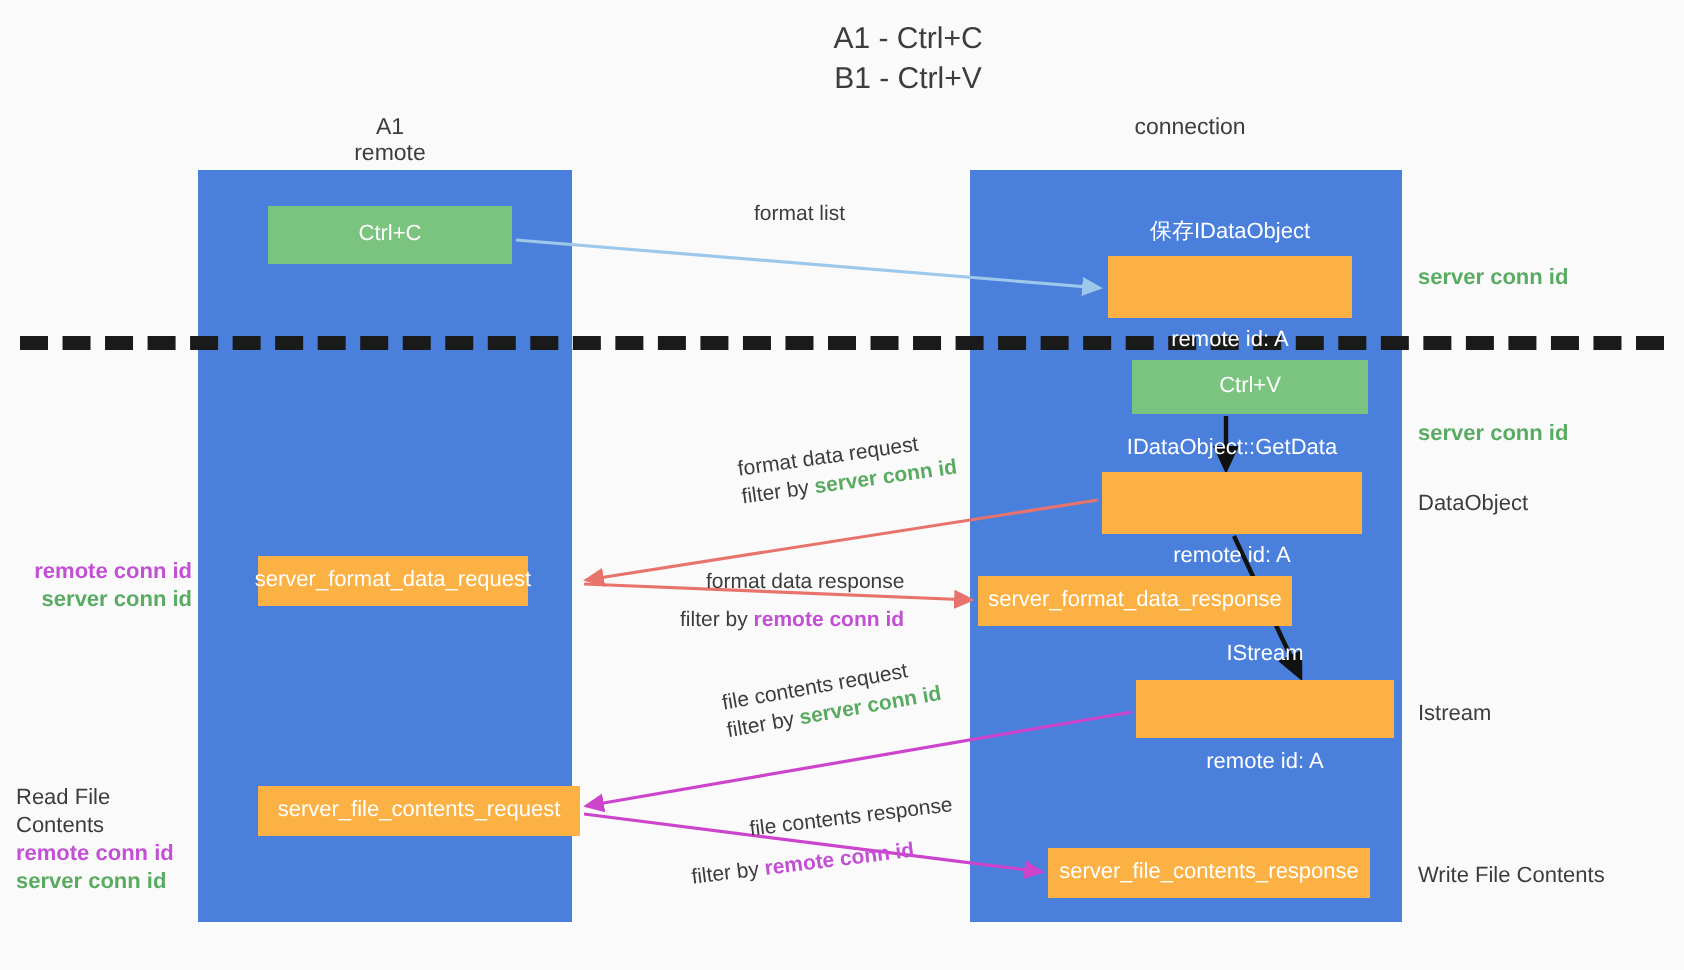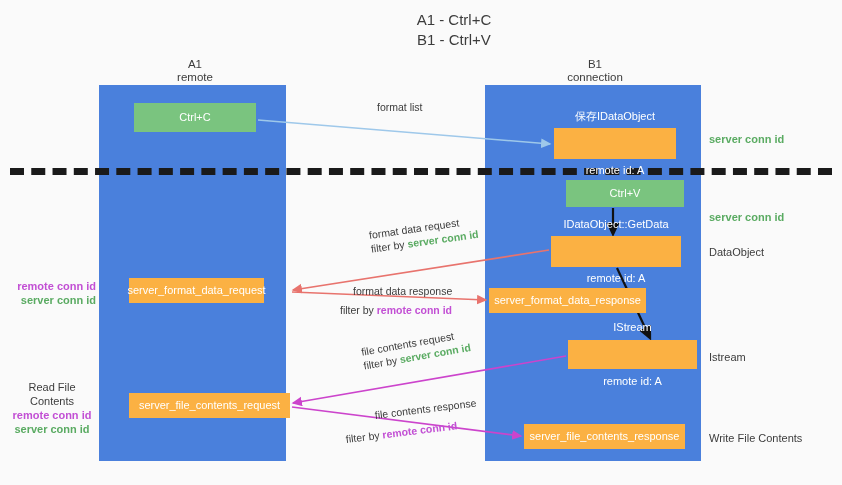--- a/index.html
+++ b/index.html
@@ -87,21 +87,21 @@
   .conn-green { color: #5aab62; font-weight: bold; }
   .conn-purple { color: #c24fd4; font-weight: bold; }
 
   #lbl-server-conn-1 { left: 709px; top: 132px; }
   #lbl-server-conn-2 { left: 709px; top: 210px; }
   #lbl-dataobject   { left: 709px; top: 245px; }
   #lbl-istream      { left: 709px; top: 350px; }
   #lbl-writefile    { left: 709px; top: 431px; }
 
   #lbl-left-1 { left: 8px; top: 279px; width: 88px; text-align: right; }
-  #lbl-left-2 { left: 8px; top: 380px; width: 88px; text-align: center; }
+  #lbl-left-2 { left: 8px; top: 392px; width: 88px; text-align: left; }
   #lbl-left-2 .plain { color: #3c3c3c; font-weight: normal; }
 
   
   .edge-label {
     font-size: 10.5px;
     line-height: 14px;
     color: #3c3c3c;
     white-space: nowrap;
   }
 
@@ -132,21 +132,20 @@
   </div>
 
   <div id="lane-a1" class="abs lane"></div>
   <div id="lane-b1" class="abs lane"></div>
 
   <div id="head-a1" class="abs col-head">
     <div>A1</div>
     <div>remote</div>
   </div>
   <div id="head-b1" class="abs col-head">
-    <div>B1</div>
     <div>connection</div>
   </div>
 
   <svg id="arrows" class="abs" viewBox="0 0 842 485">
     <defs>
       <marker id="ah-blue" markerWidth="7" markerHeight="7" refX="5.6" refY="3" orient="auto">
         <path d="M0,0 L6.5,3 L0,6 z" fill="#9ec8ea"></path>
       </marker>
       <marker id="ah-red" markerWidth="7" markerHeight="7" refX="5.6" refY="3" orient="auto">
         <path d="M0,0 L6.5,3 L0,6 z" fill="#e8736d"></path>

